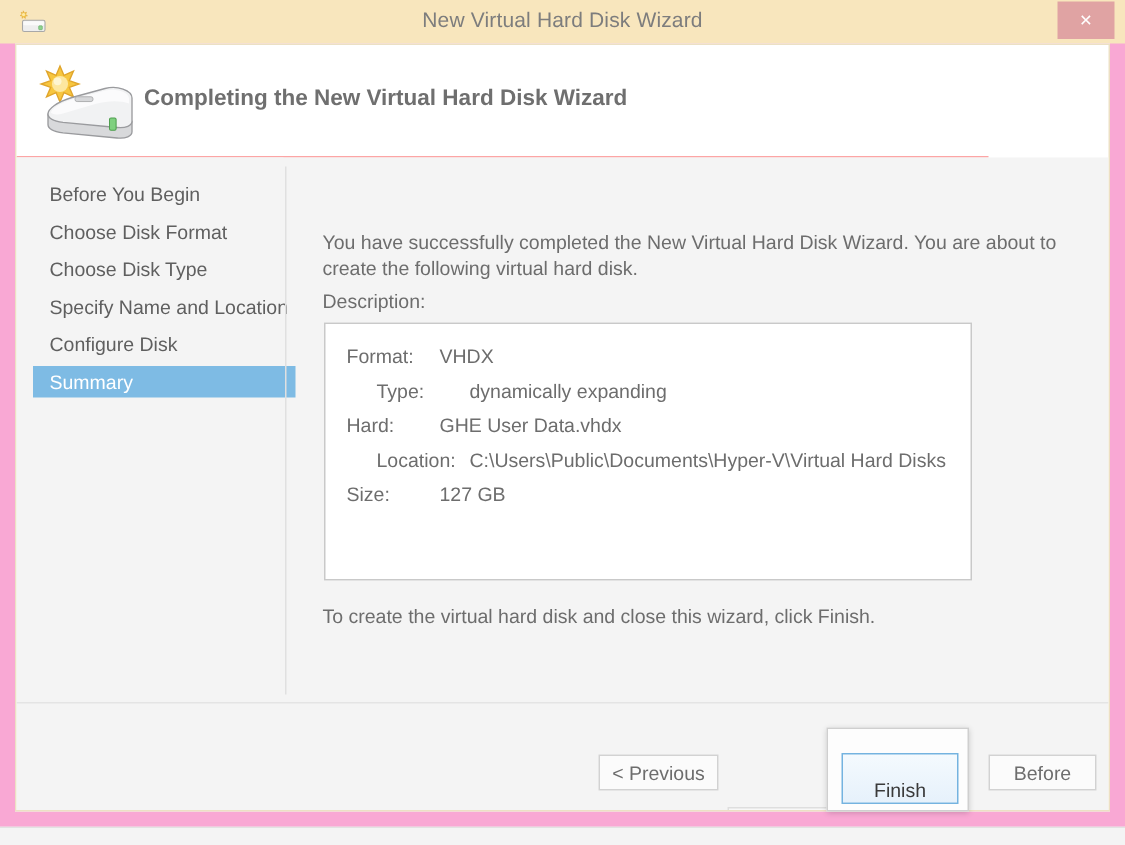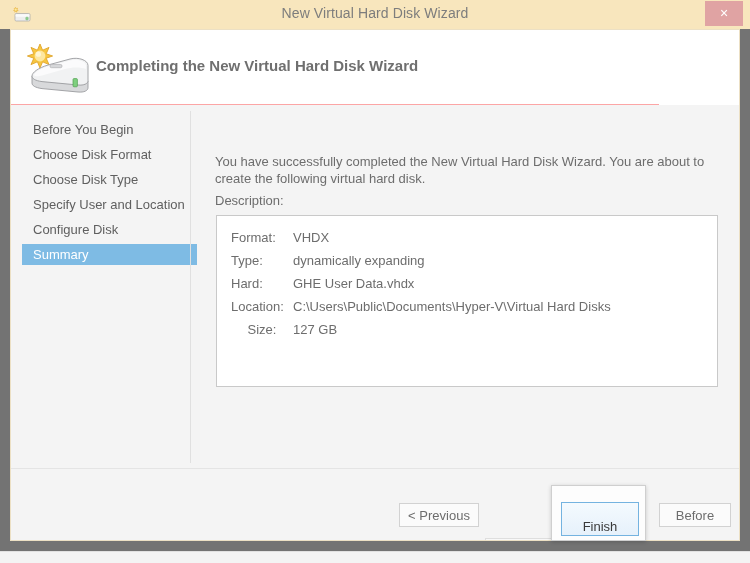--- a/index.html
+++ b/index.html
@@ -31,21 +31,21 @@
     border-top: 1px solid #e2e2e2;
   }
 
   
   #window {
     position: absolute;
     left: 0;
     top: 0;
     width: 750px;
     height: 551px;
-    background: #737373;
+    background: #f9a8d4;
     box-sizing: border-box;
   }
   #titlebar {
     position: absolute;
     left: 0; top: 0;
     width: 750px;
     height: 29px;
     background: #f8e6bd;
   }
   #title-icon {
@@ -182,21 +182,21 @@
     position: absolute;
     left: 24px;
     top: 88px;
     font-size: 13px;
     color: #6d6d6d;
   }
   #description-box {
     position: absolute;
     left: 25px;
     top: 110px;
-    width: 502px;
+    width: 432px;
     height: 172px;
     background: #ffffff;
     border: 1px solid #c9c9c9;
     box-sizing: border-box;
     overflow: hidden;
   }
   .desc-row {
     position: absolute;
     left: 14px;
     font-size: 13px;
@@ -340,51 +340,52 @@
         </span>
         <div id="header-title">Completing the New Virtual Hard Disk Wizard</div>
       </div>
 
       <div id="body">
 
         <div id="sidebar">
           <div class="nav-item" style="top:14px;">Before You Begin</div>
           <div class="nav-item" style="top:64px;">Choose Disk Type</div>
           <div class="nav-item" style="top:39px;">Choose Disk Format</div>
-          <div class="nav-item" style="top:89px;">Specify User and Location</div>
+          <div class="nav-item" style="top:89px;">Specify Name and Location</div>
           <div class="nav-item selected" style="top:139px;">Summary</div>
           <div class="nav-item" style="top:114px;">Configure Disk</div>
         </div>
 
         <div id="sidebar-divider"></div>
 
         <div id="content">
 
           <div id="intro-text">You have successfully completed the New Virtual Hard Disk Wizard. You are about to create the following virtual hard disk.</div>
 
           <div id="description-label">Description:</div>
 
           <div id="description-box">
             <div class="desc-row" style="top:14px;">
               <span class="desc-key">Format:</span><span class="desc-val">VHDX</span>
             </div>
-            <div class="desc-row" style="top:37px;">
+            <div class="desc-row" style="top:37px;margin-left:20px;">
               <span class="desc-key">Type:</span><span class="desc-val">dynamically expanding</span>
             </div>
             <div class="desc-row" style="top:60px;">
               <span class="desc-key">Hard:</span><span class="desc-val">GHE User Data.vhdx</span>
             </div>
-            <div class="desc-row" style="top:83px;">
+            <div class="desc-row" style="top:83px;margin-left:20px;">
               <span class="desc-key">Location:</span><span class="desc-val">C:\Users\Public\Documents\Hyper-V\Virtual Hard Disks</span>
             </div>
-            <div class="desc-row" style="top:106px;text-align:center;">
+            <div class="desc-row" style="top:106px;">
               <span class="desc-key">Size:</span><span class="desc-val">127 GB</span>
             </div>
           </div>
 
+          <div id="outro-text">To create the virtual hard disk and close this wizard, click Finish.</div>
         </div>
       </div>
 
       <div id="footer">
         <button class="btn" id="btn-previous">&lt; Previous</button>
         <button class="btn disabled" id="btn-next" disabled="">Next &gt;</button>
         <button class="btn" id="btn-cancel">Before</button>
       </div>
 
     </div>

